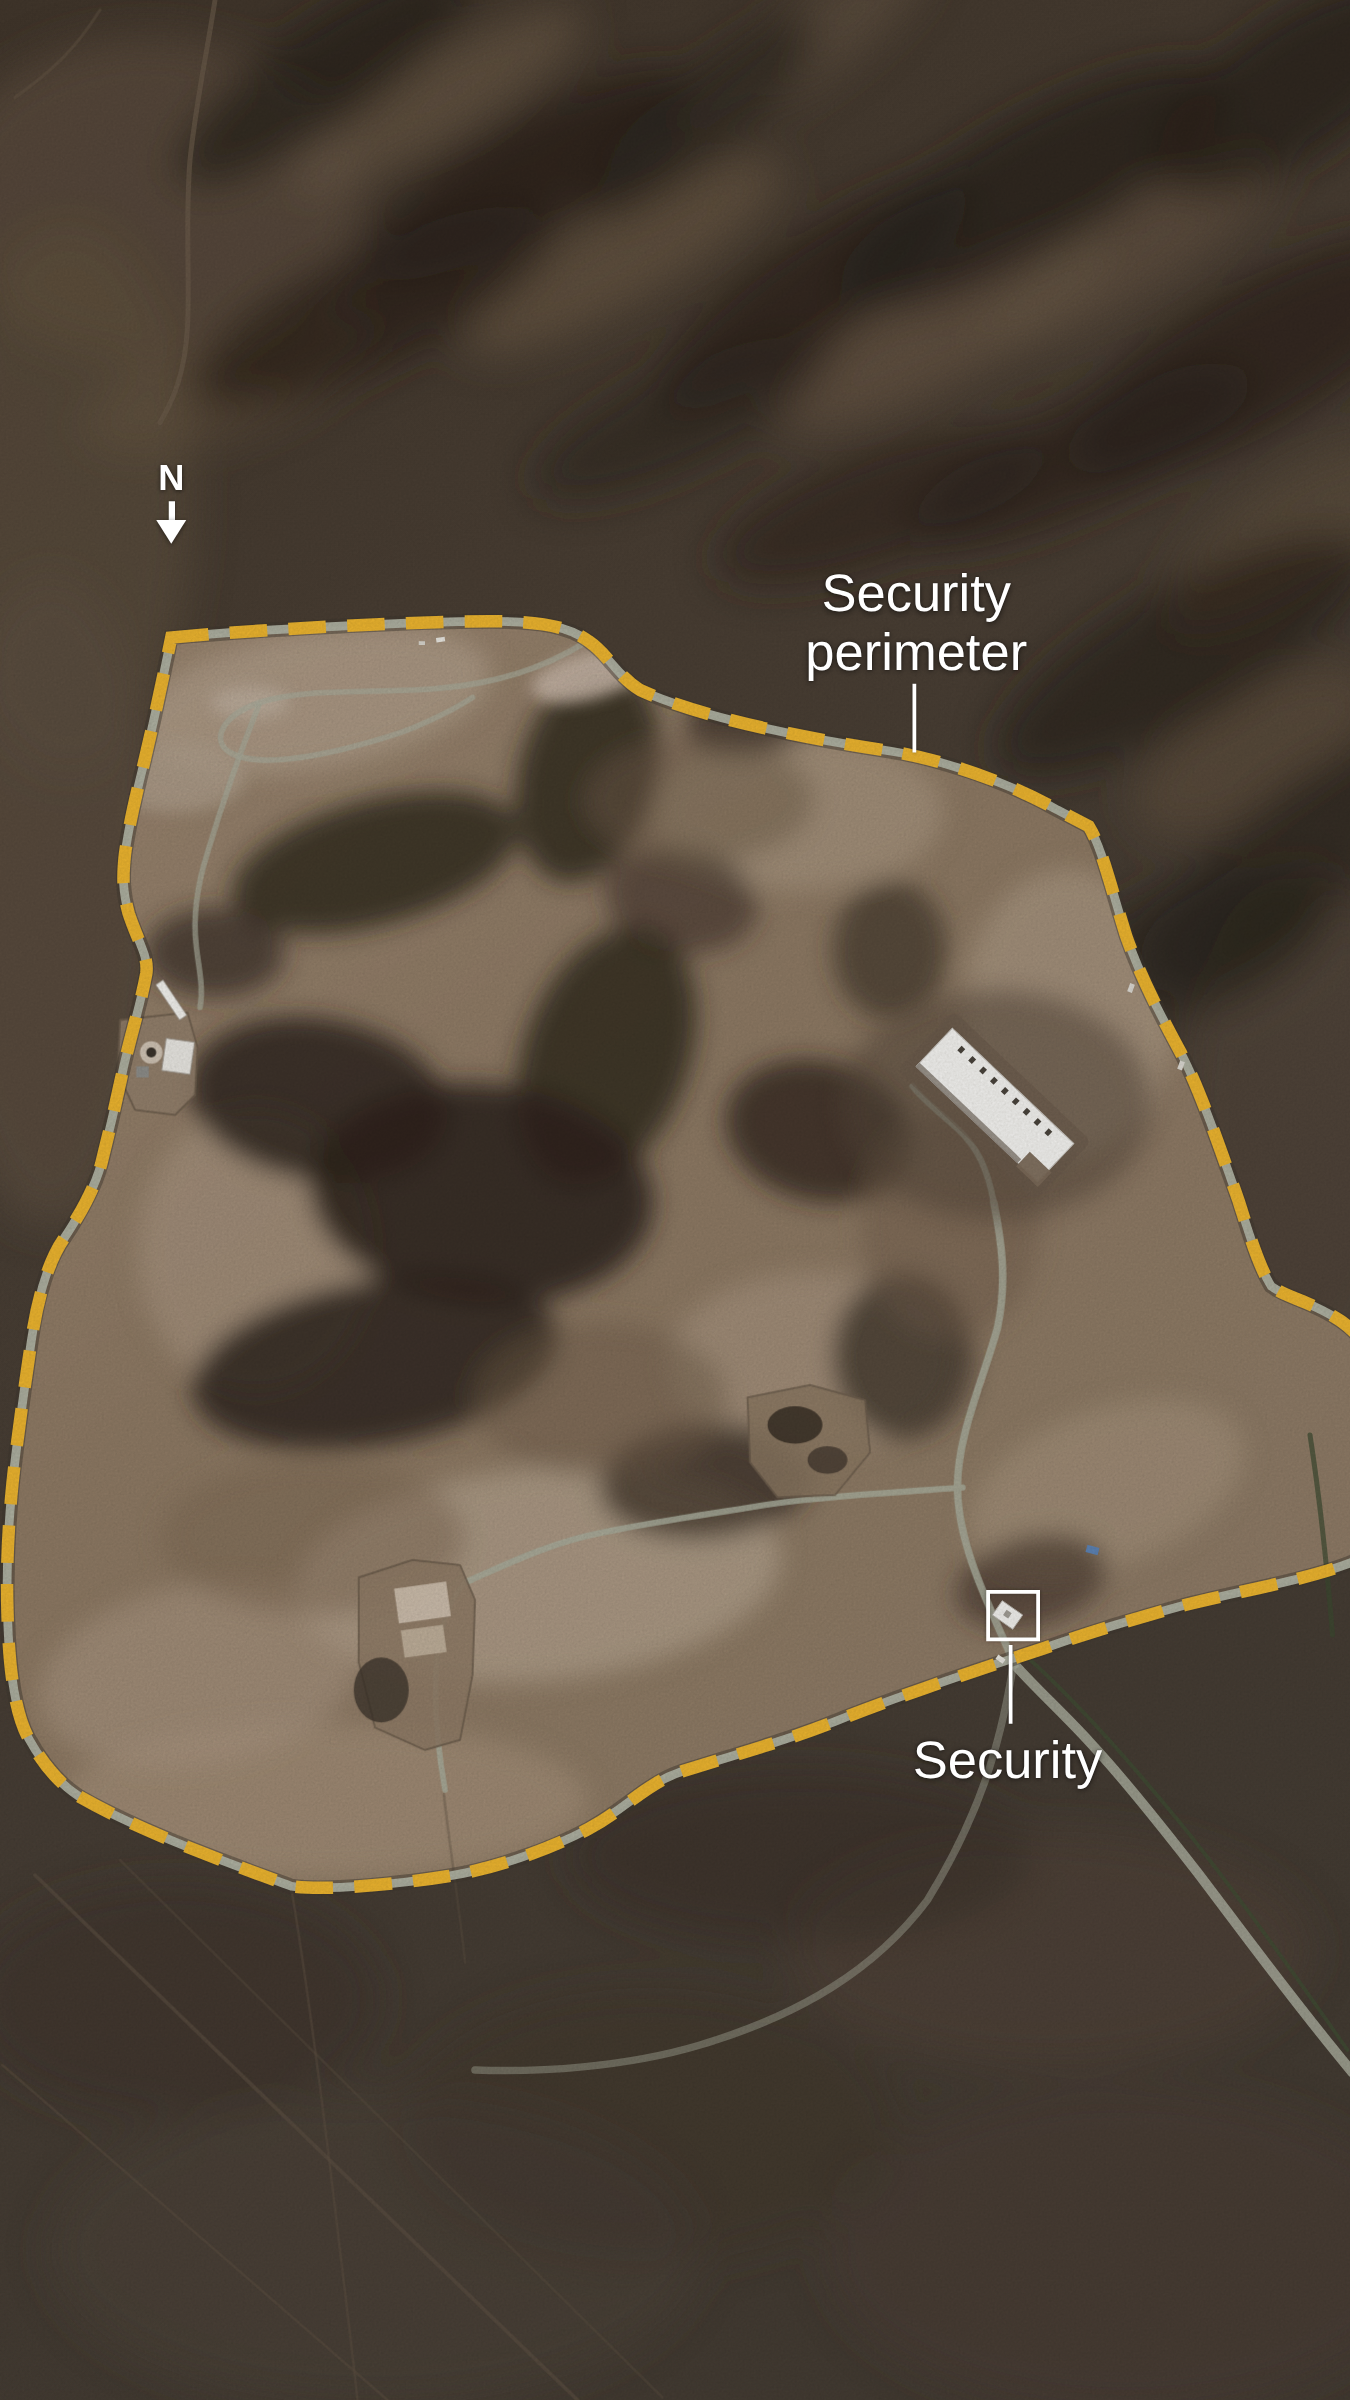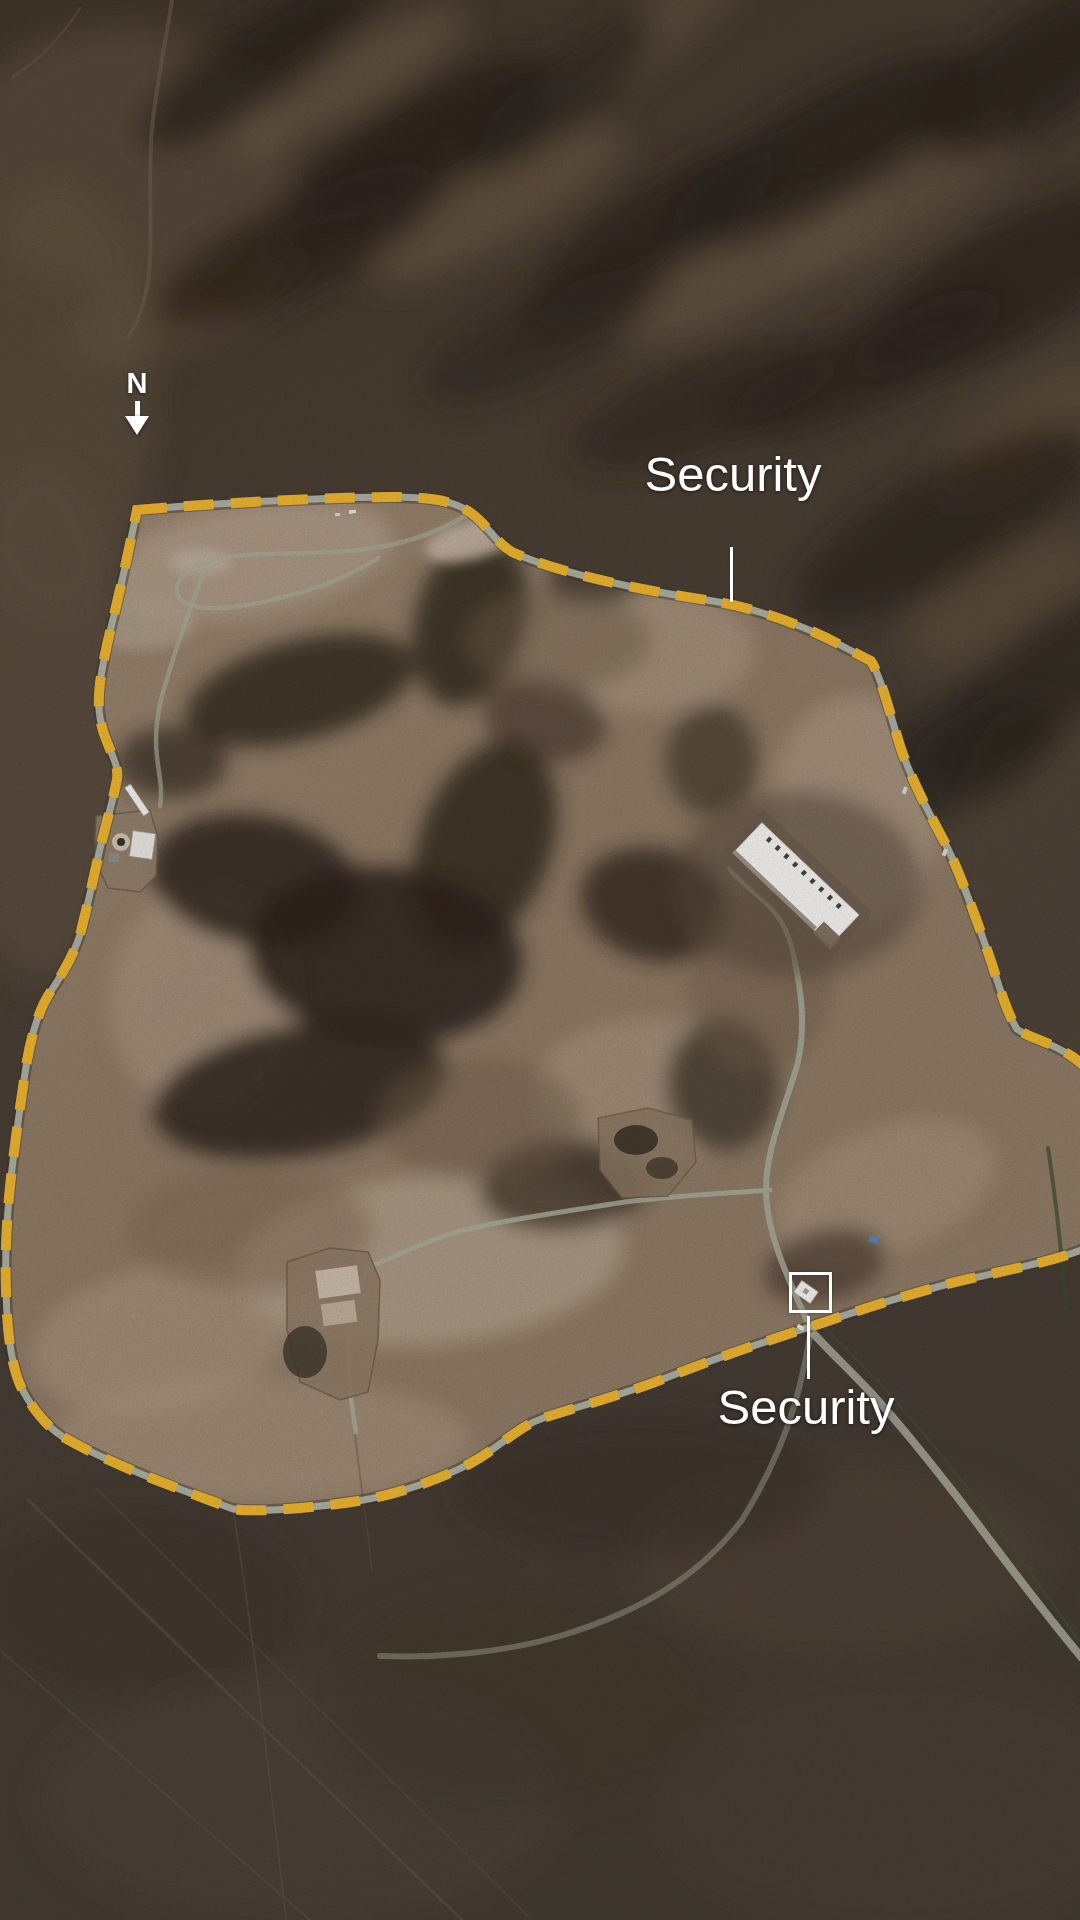--- a/index.html
+++ b/index.html
@@ -5,21 +5,21 @@
   html,body{margin:0;padding:0;background:#222;}
   #map-root{
     position:relative;width:1080px;height:1920px;overflow:hidden;
     font-family:"Liberation Sans",sans-serif;
   }
   #basemap{position:absolute;left:0;top:0;}
   .overlay{position:absolute;z-index:5;}
   .map-label{
     position:absolute;z-index:6;text-align:center;
     color:var(--annotation-text,#fff);
-    font-size:49px;line-height:47px;font-weight:400;letter-spacing:0px;
+    font-size:42px;line-height:47px;font-weight:400;letter-spacing:0px;
     text-shadow:0 1px 5px rgba(0,0,0,.55),0 0 2px rgba(0,0,0,.4);
   }
   .leader{
     position:absolute;z-index:6;width:3px;
     background:var(--leader-line,#fff);
     box-shadow:0 0 2px rgba(0,0,0,.45);
   }
   #checkpoint-box{
     position:absolute;z-index:6;left:789px;top:1272px;width:43px;height:41px;
     box-sizing:border-box;border:3px solid var(--checkpoint-box,#fff);
@@ -246,20 +246,21 @@
   <div id="north-indicator" class="overlay">
     <div id="north-label">N</div>
     <div id="north-arrow">
       <div class="stem"></div>
       <div class="head"></div>
     </div>
   </div>
 
   <div class="map-label" style="left:573px;top:451px;width:320px;">
     <span>Security</span><br>
+    <span>perimeter</span>
   </div>
   <div class="leader" style="left:730px;top:547px;height:55px;"></div>
 
   <div id="checkpoint-box"></div>
   <div class="leader" style="left:807px;top:1316px;height:63px;"></div>
   <div class="map-label" style="left:646px;top:1384px;width:320px;">
     <span>Security</span><br>
   </div>
 
 </div>

